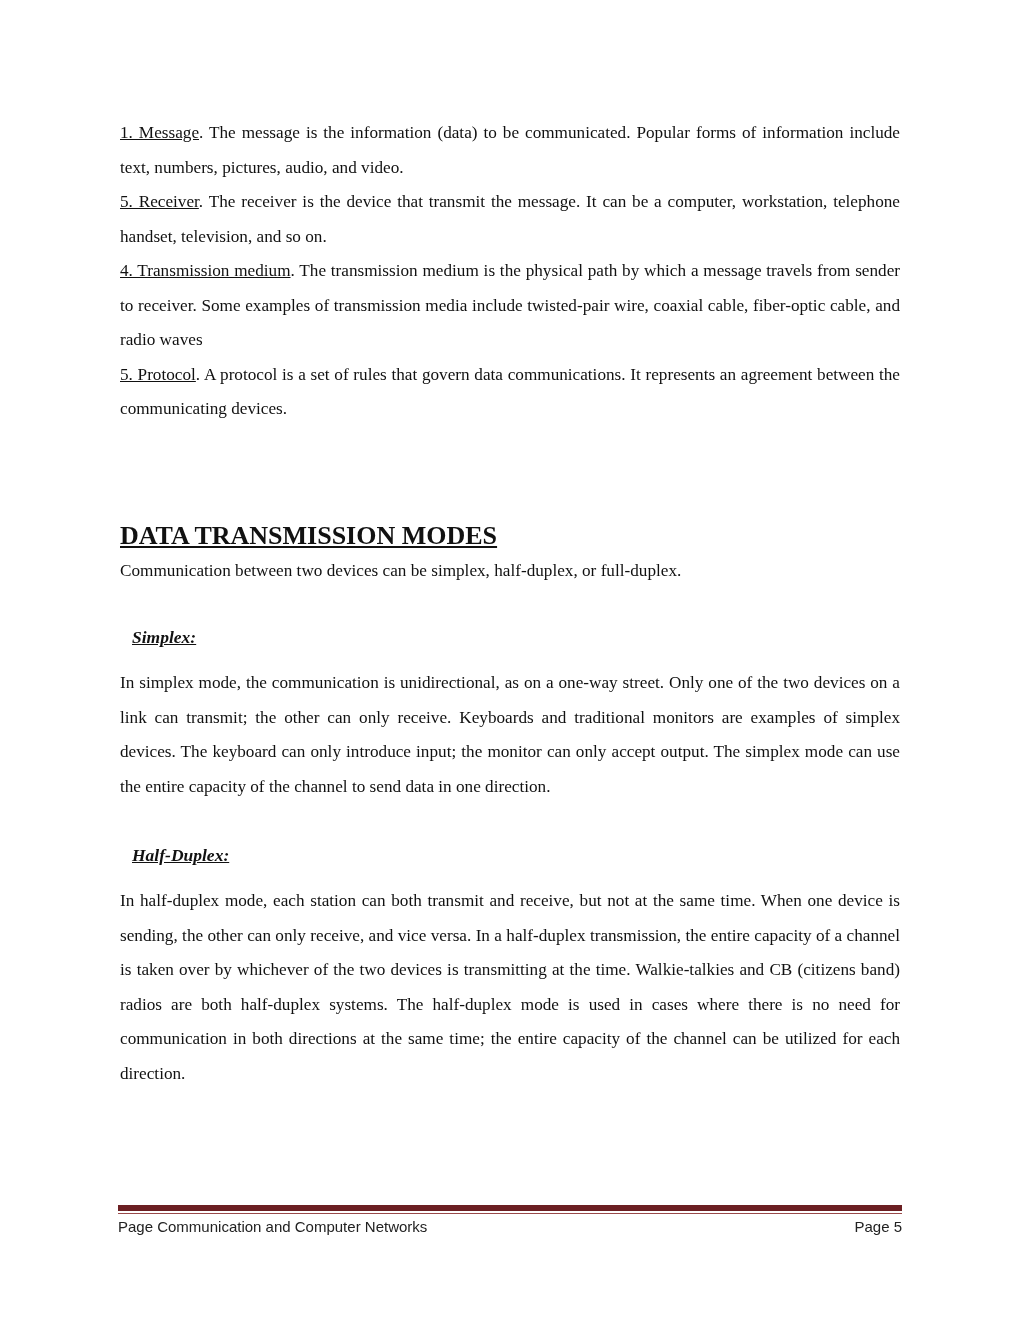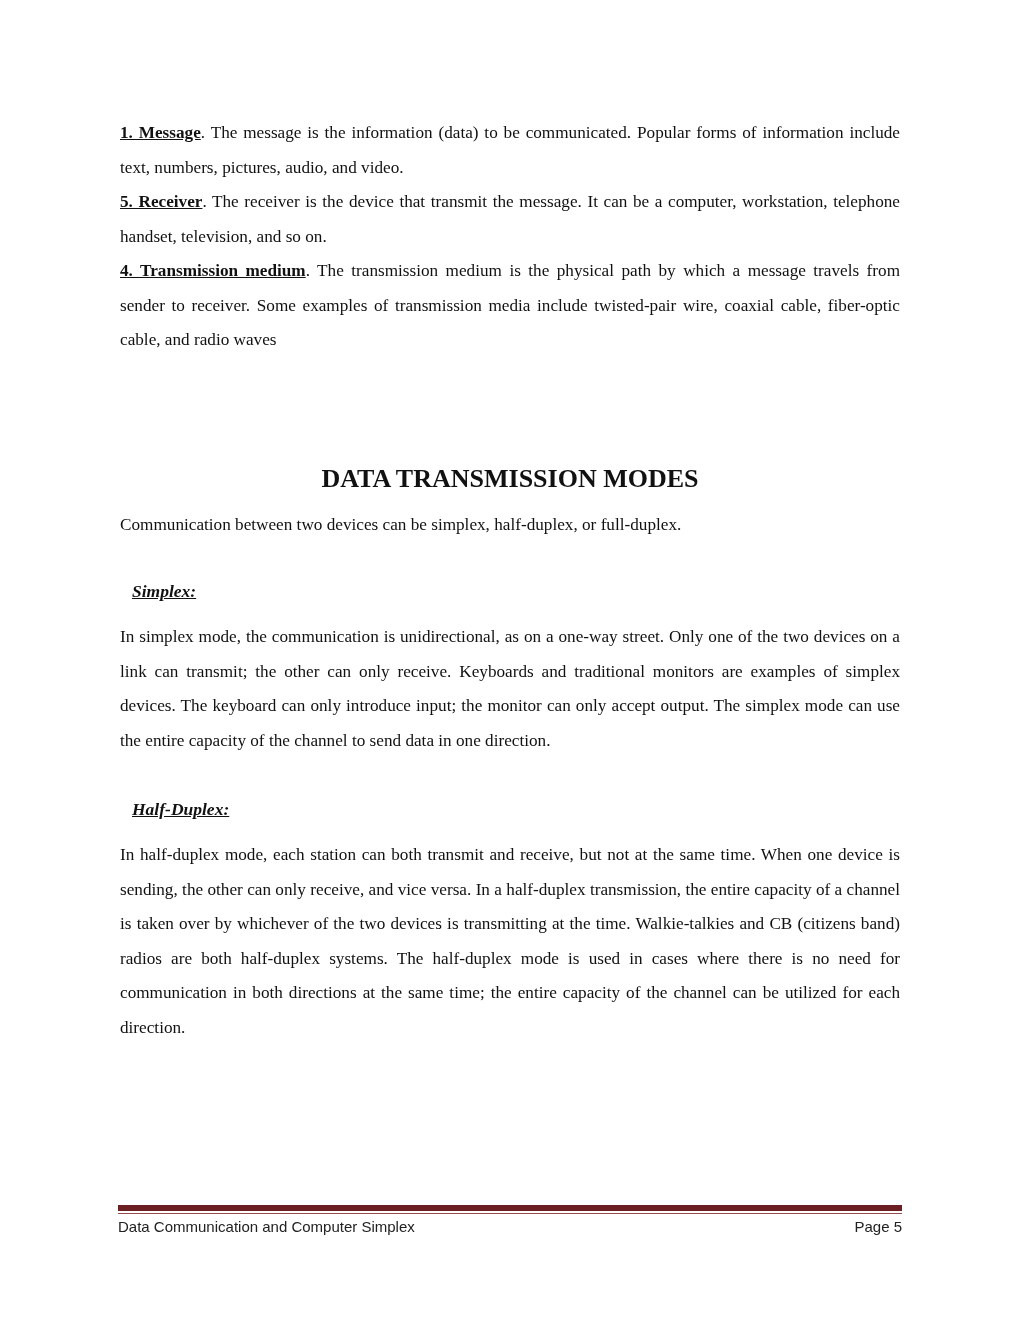--- a/index.html
+++ b/index.html
@@ -1,51 +1,52 @@
 <!DOCTYPE html>
 <html><head>
 <meta charset="utf-8">
 <style>
   html, body { margin: 0; padding: 0; background: #ffffff; }
   body { width: 1020px; height: 1320px; position: relative; overflow: hidden;
          font-family: "Liberation Serif", serif; color: #111; }
   .page { position: absolute; left: 120px; top: 116px; width: 780px; }
   .p { font-size: 17.2px; line-height: 34.5px; margin: 0; text-align: justify; }
-  .p .lbl { font-weight: bold; text-decoration: underline; }
-  .heading { text-align: center; font-weight: bold; 
-             font-size: 26px; margin: 12px; line-height: 34px; }
+  .p .lbl { font-weight: normal; text-decoration: underline; }
+  .heading { font-weight: bold; text-decoration: underline;
+             font-size: 26px; margin: 0; line-height: 34px; }
   .sub { font-weight: bold; font-style: italic; text-decoration: underline;
          font-size: 17.5px; margin: 12px; line-height: 34px; }
   .footer { position: absolute; left: 118px; top: 1205px; width: 784px; }
   .rule-thick { height: 6px; background: #6b1f22; }
   .rule-thin { height: 1px; background: #9a4a4a; margin-top: 2px; }
   .footer-row { display: flex; justify-content: space-between; margin-top: 4px;
                 font-family: "Liberation Sans", sans-serif; font-size: 15px; color: #222; }
 </style>
 </head>
 <body>
 
 <div class="page">
   <p class="p"><span class="lbl">1. Message</span><span>. The message is the information (data) to be communicated. Popular forms of information include text, numbers, pictures, audio, and video.</span></p>
   <p class="p"><span class="lbl">5. Receiver</span><span>. The receiver is the device that transmit the message. It can be a computer, workstation, telephone handset, television, and so on.</span></p>
   <p class="p"><span class="lbl">4. Transmission medium</span><span>. The transmission medium is the physical path by which a message travels from sender to receiver. Some examples of transmission media include twisted-pair wire, coaxial cable, fiber-optic cable, and radio waves</span></p>
+  <p class="p"><span class="lbl">5. Protocol</span><span>. A protocol is a set of rules that govern data communications. It represents an agreement between the communicating devices.</span></p>
 
   <div style="height:92px"></div>
   <h1 class="heading">DATA TRANSMISSION MODES</h1>
-  <p class="p" style="margin-top:10px">Communication between two devices can be simplex, half-duplex, or full-duplex.</p>
+  <p class="p" style="margin-top:1px">Communication between two devices can be simplex, half-duplex, or full-duplex.</p>
 
   <div style="height:20px"></div>
   <h2 class="sub">Simplex:</h2>
   <p class="p">In simplex mode, the communication is unidirectional, as on a one-way street. Only one of the two devices on a link can transmit; the other can only receive. Keyboards and traditional monitors are examples of simplex devices. The keyboard can only introduce input; the monitor can only accept output. The simplex mode can use the entire capacity of the channel to send data in one direction.</p>
 
   <div style="height:22px"></div>
   <h2 class="sub">Half-Duplex:</h2>
   <p class="p">In half-duplex mode, each station can both transmit and receive, but not at the same time. When one device is sending, the other can only receive, and vice versa. In a half-duplex transmission, the entire capacity of a channel is taken over by whichever of the two devices is transmitting at the time. Walkie-talkies and CB (citizens band) radios are both half-duplex systems. The half-duplex mode is used in cases where there is no need for communication in both directions at the same time; the entire capacity of the channel can be utilized for each direction.</p>
 </div>
 
 <div class="footer">
   <div class="rule-thick"></div>
   <div class="rule-thin"></div>
   <div class="footer-row">
-    <span>Data Communication and Computer Simplex</span>
+    <span>Page Communication and Computer Networks</span>
     <span>Page 5</span>
   </div>
 </div>
 
 </body></html>

